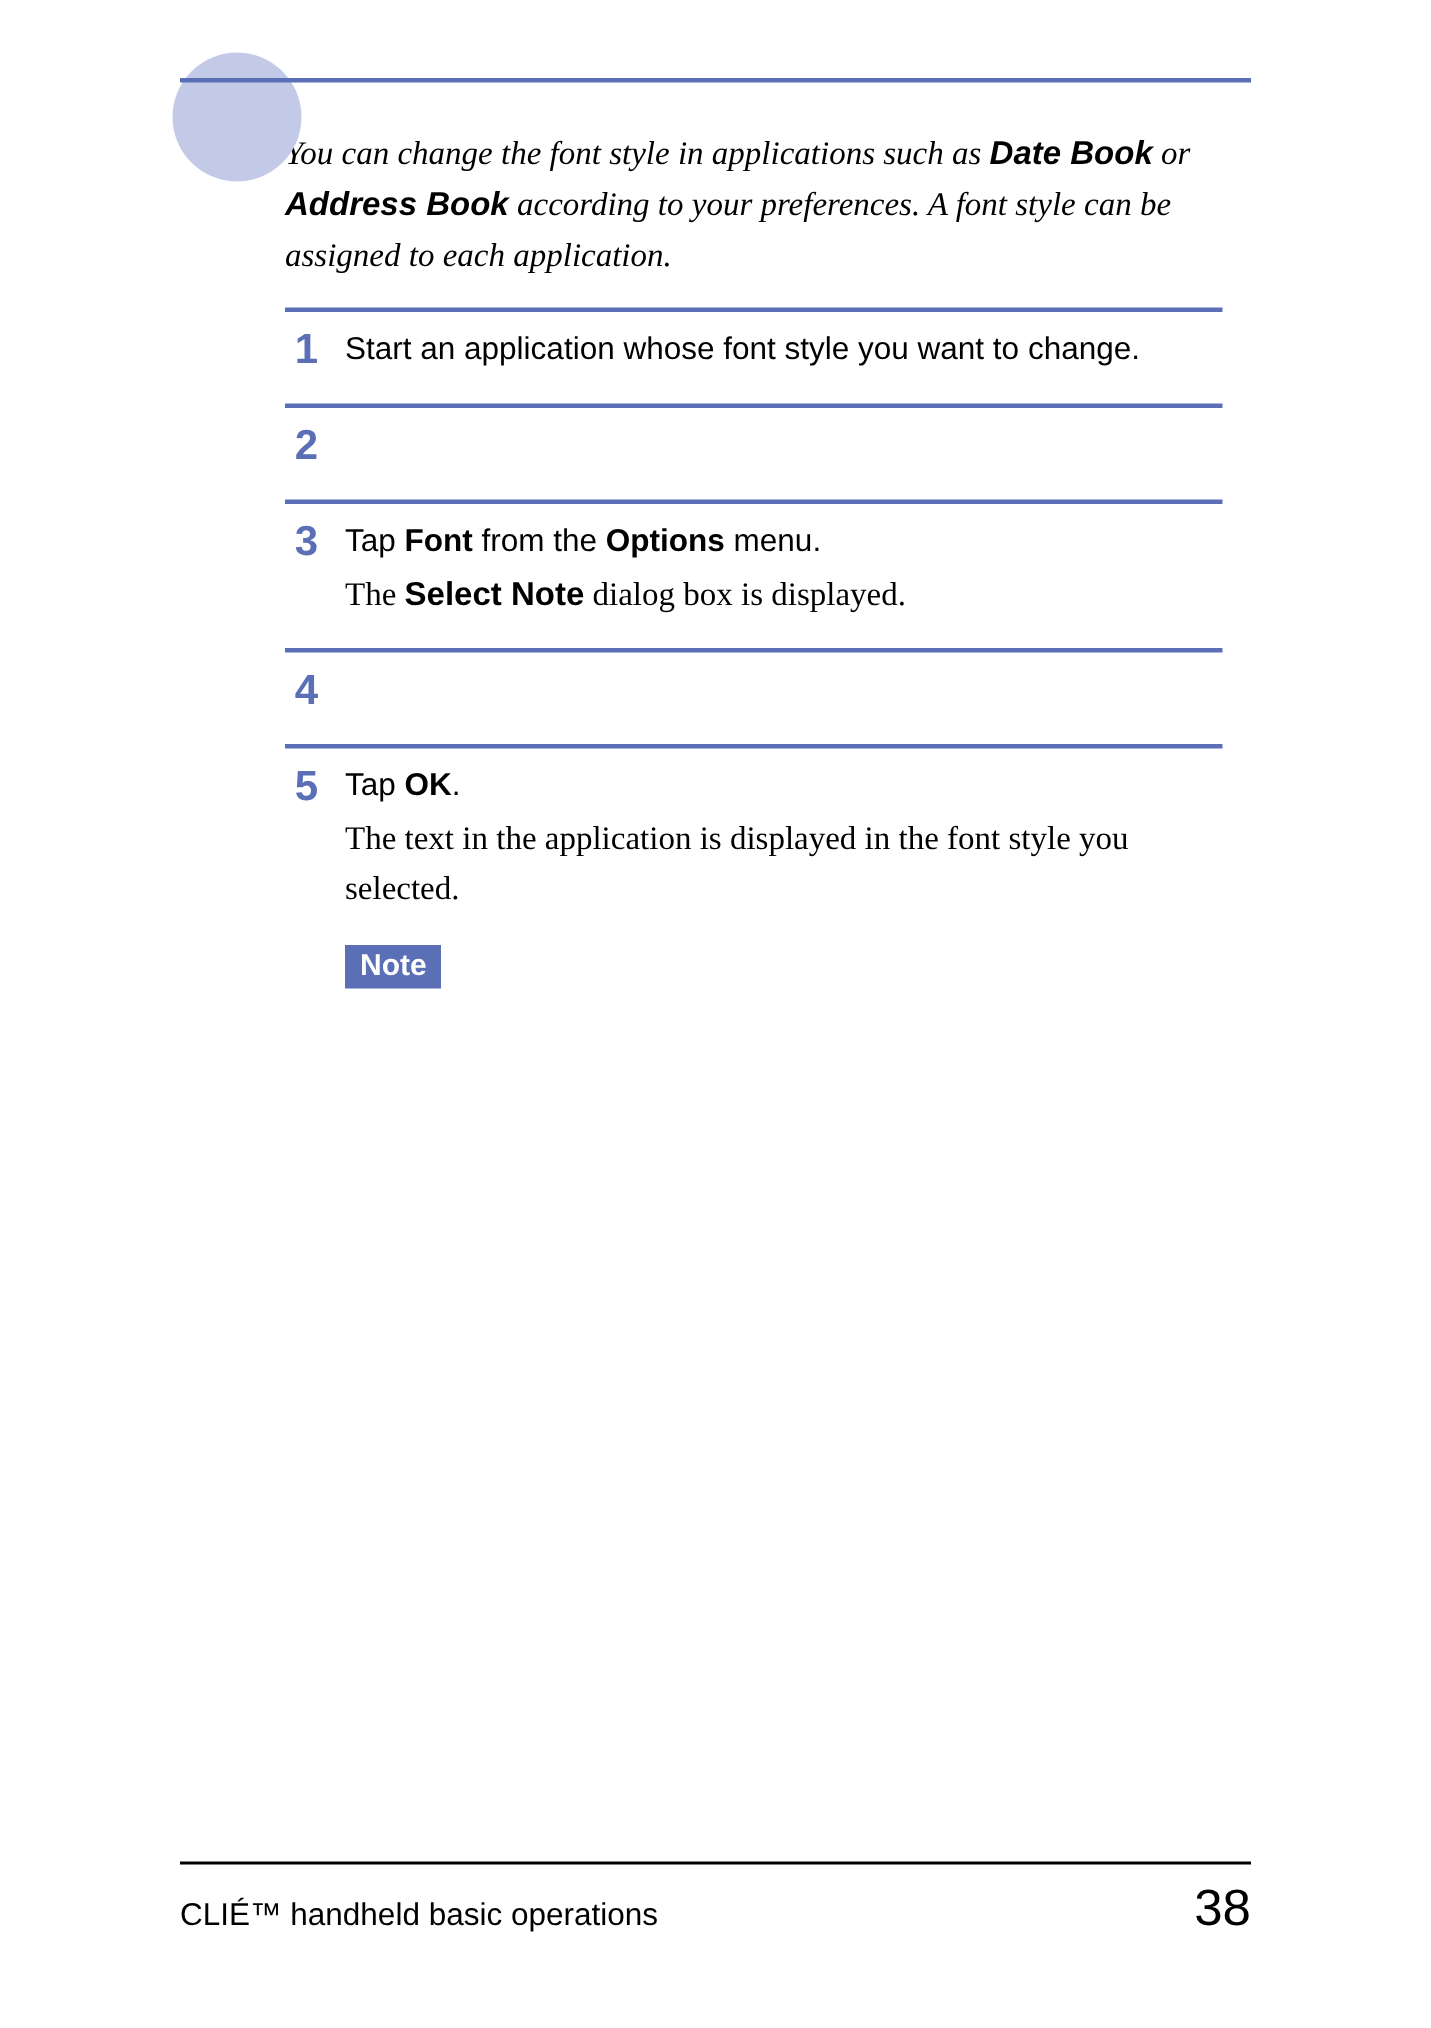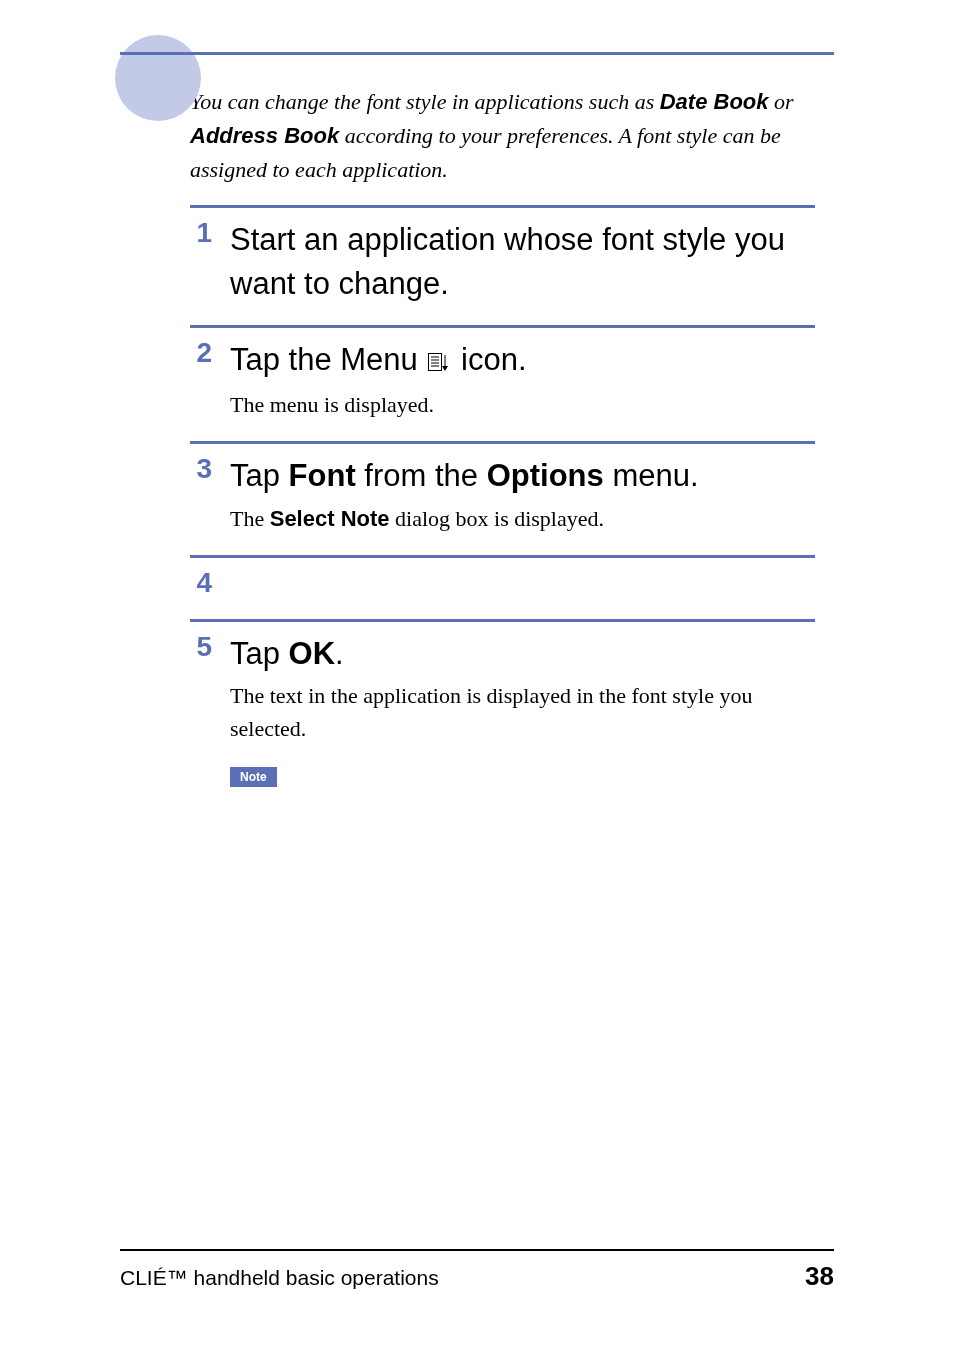--- a/index.html
+++ b/index.html
@@ -66,36 +66,36 @@
     font-size:28px;
     line-height:1.1;
     min-width:22px;
     text-align:right;
   }
   .step .body{
     flex:1;
   }
   .step .head{
     font-family:"Helvetica Neue",Helvetica,Arial,sans-serif;
-    font-size:31px;
+    font-size:21px;
     line-height:1.4;
   }
   .step .sub{
     font-family:Georgia,"Times New Roman",serif;
     font-size:22px;
     line-height:1.5;
     margin-top:4px;
   }
   .note-tag{
     display:inline-block;
     background:#5a6fb5;
     color:#fff;
     font-family:Arial,Helvetica,sans-serif;
     font-weight:bold;
-    font-size:12px;
+    font-size:20px;
     padding:3px 10px;
     margin-top:22px;
   }
   .note-text{
     font-size:22px;
     margin-top:6px;
   }
   .menu-icon{
     display:inline-block;
     vertical-align:-3px;
@@ -117,22 +117,22 @@
     display:flex;
     justify-content:space-between;
     align-items:baseline;
   }
   .footer-title{
     font-family:"Helvetica Neue",Helvetica,Arial,sans-serif;
     font-size:21px;
   }
   .footer-page{
     font-family:Arial,Helvetica,sans-serif;
-    font-weight:700;
-    font-size:26px;
+    font-weight:400;
+    font-size:34px;
   }
   b.sans{font-family:Arial,Helvetica,sans-serif;font-weight:900;}
 </style>
 </head>
 <body>
 
 <div class="header">
   <div class="bullet"></div>
   <div class="underline"></div>
 </div>
@@ -143,32 +143,20 @@
 
   <div class="step">
     <div class="num">1</div>
     <div class="body">
       <div class="head sans">Start an application whose font style you want to change.</div>
     </div>
   </div>
 
   <div class="step">
     <div class="num">2</div>
-    <div class="body">
-      <div class="head sans">Tap the Menu <span class="menu-icon"><svg width="22" height="20" viewBox="0 0 22 20">
-              <rect x="0.5" y="0.5" width="13" height="17" fill="none" stroke="#000"></rect>
-              <line x1="3" y1="4" x2="11" y2="4" stroke="#000"></line>
-              <line x1="3" y1="7" x2="11" y2="7" stroke="#000"></line>
-              <line x1="3" y1="10" x2="11" y2="10" stroke="#000"></line>
-              <line x1="3" y1="13" x2="11" y2="13" stroke="#000"></line>
-              <line x1="17" y1="2" x2="17" y2="14" stroke="#000"></line>
-              <polygon points="14,13 20,13 17,18" fill="#000"></polygon>
-            </svg></span> icon.</div>
-      <div class="sub">The menu is displayed.</div>
-    </div>
   </div>
 
   <div class="step">
     <div class="num">3</div>
     <div class="body">
       <div class="head sans">Tap <b class="sans">Font</b> from the <b class="sans">Options</b> menu.</div>
       <div class="sub">The <b class="sans">Select Note</b> dialog box is displayed.</div>
     </div>
   </div>
 

